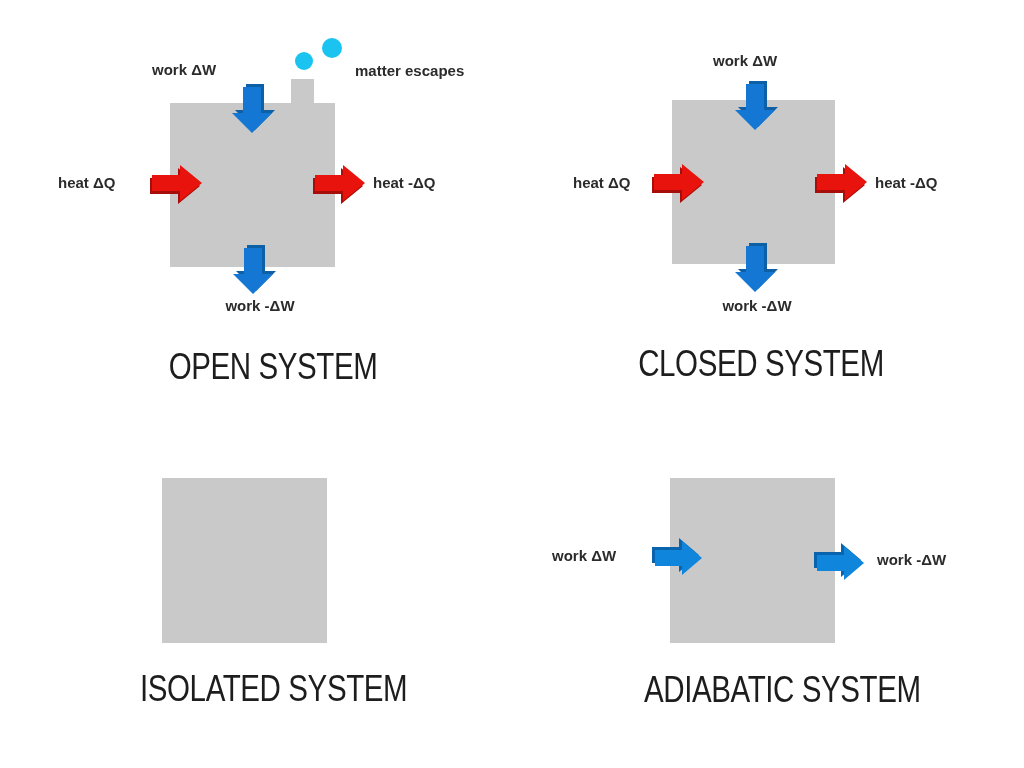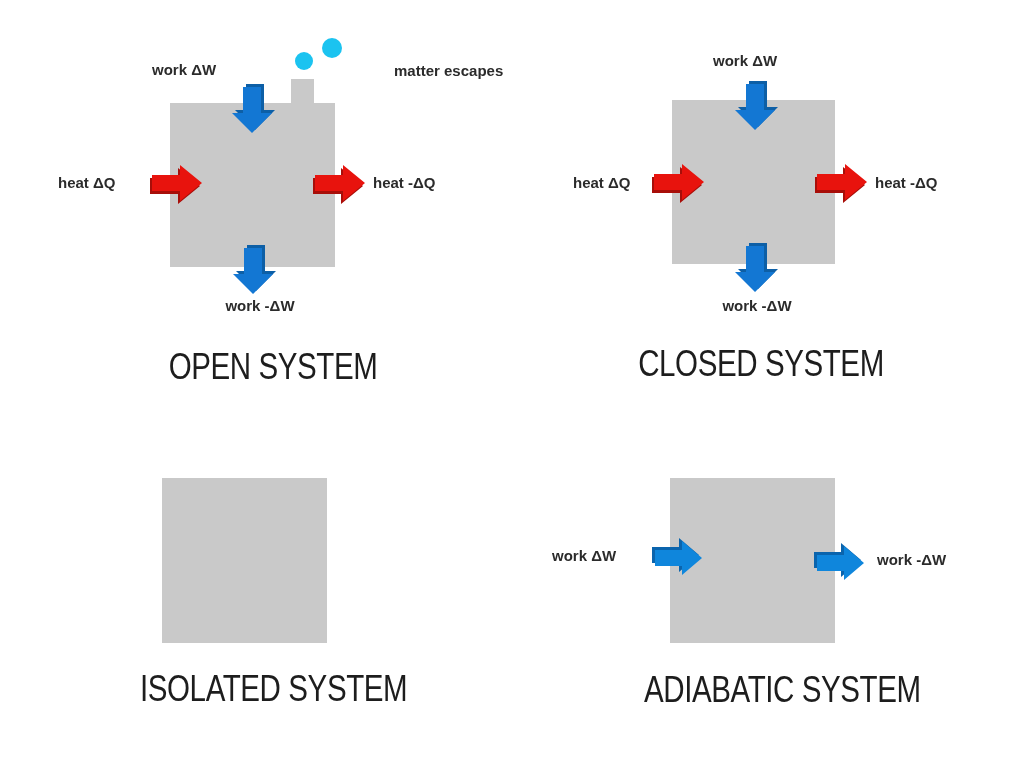--- a/index.html
+++ b/index.html
@@ -38,21 +38,21 @@
 
 <div class="canvas">
 
   <div>
     <div class="box" style="left:170px;top:103px;width:165px;height:164px;"></div>
     <div class="chimney" style="left:291px;top:79px;width:23px;height:26px;"></div>
     <div class="dot" style="left:295px;top:52px;width:18px;height:18px;"></div>
     <div class="dot" style="left:322px;top:38px;width:20px;height:20px;"></div>
 
     <div class="lbl" style="left:152px;top:61px;">work ΔW</div>
-    <div class="lbl" style="left:355px;top:62px;margin-left:39px;">matter escapes</div>
+    <div class="lbl" style="left:355px;top:62px;">matter escapes</div>
     <div class="lbl" style="left:58px;top:174px;">heat ΔQ</div>
     <div class="lbl" style="left:373px;top:174px;">heat -ΔQ</div>
     <div class="lbl center" style="left:210px;top:297px;width:100px;">work -ΔW</div>
 
     <svg class="arrow arrow-down" style="left:230px;top:84px;" width="47" height="49" viewBox="0 0 47 49">
       <polygon class="bevel" transform="translate(3,0)" points="13,0 31,0 31,26 42,26 22,46 2,26 13,26"></polygon>
       <polygon class="main" transform="translate(0,3)" points="13,0 31,0 31,26 42,26 22,46 2,26 13,26"></polygon>
     </svg>
     <svg class="arrow arrow-down" style="left:231px;top:245px;" width="47" height="49" viewBox="0 0 47 49">
       <polygon class="bevel" transform="translate(3,0)" points="13,0 31,0 31,26 42,26 22,46 2,26 13,26"></polygon>

